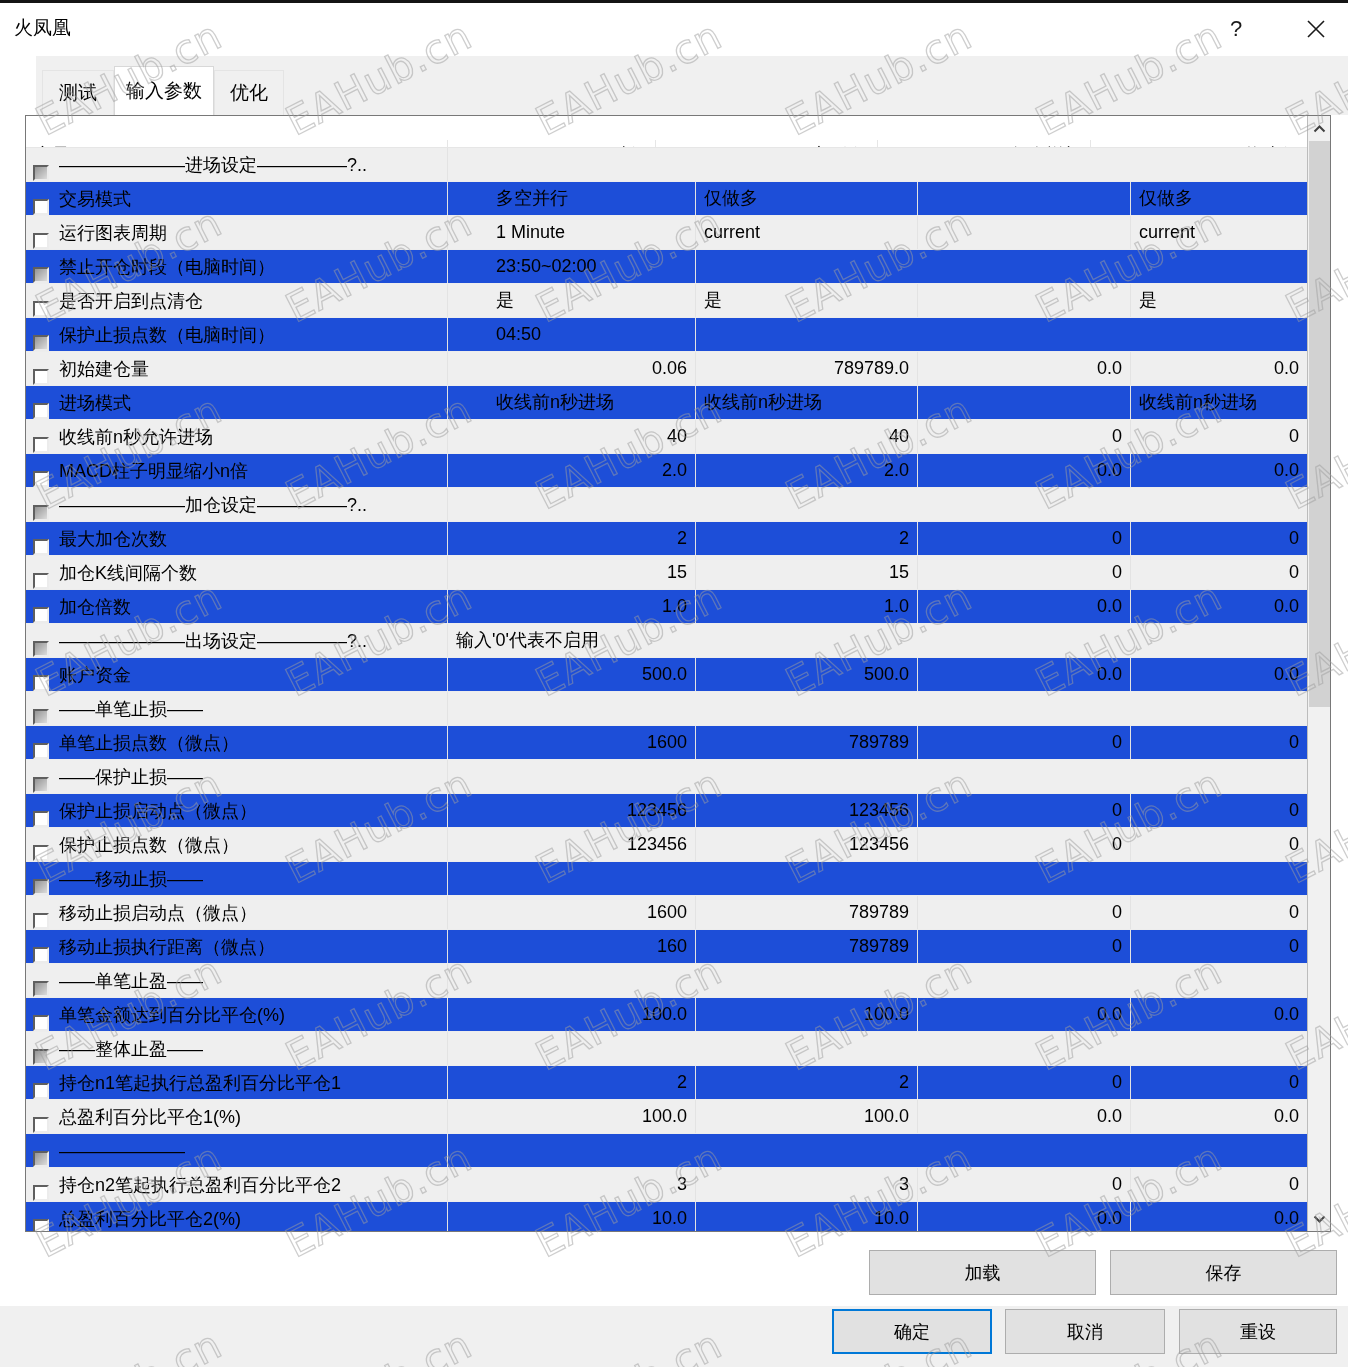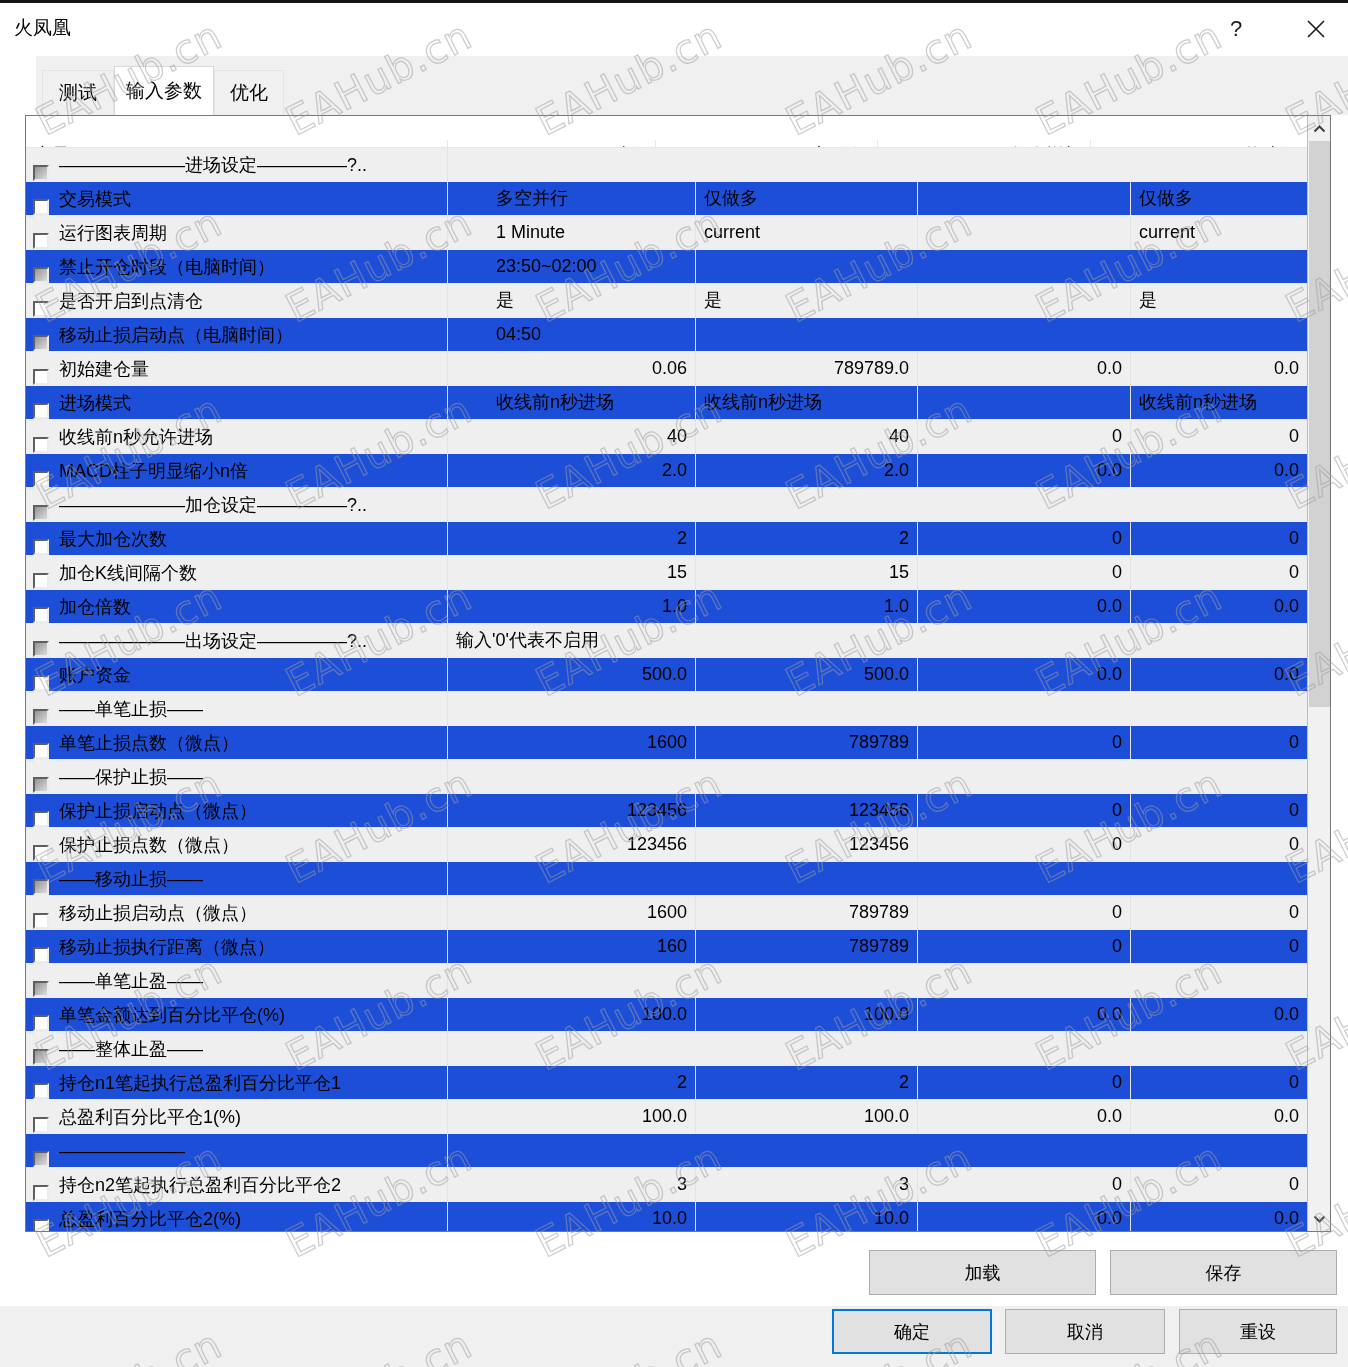--- a/index.html
+++ b/index.html
@@ -153,21 +153,21 @@
             <div class="lab">是否开启到点清仓</div>
           </div>
           <div class="cell c-val left">是</div>
           <div class="cell c-a left">是</div>
           <div class="cell c-b right"></div>
           <div class="cell c-c left">是</div>
         </div>
         <div class="row str">
           <div class="cell c-var">
             <div class="cb gray"></div>
-            <div class="lab">移动止损启动点（电脑时间）</div>
+            <div class="lab">保护止损点数（电脑时间）</div>
           </div>
           <div class="cell c-val left">04:50</div>
           <div class="cell c-rest"></div>
         </div>
         <div class="row num">
           <div class="cell c-var">
             <div class="cb"></div>
             <div class="lab">初始建仓量</div>
           </div>
           <div class="cell c-val right">0.06</div>

